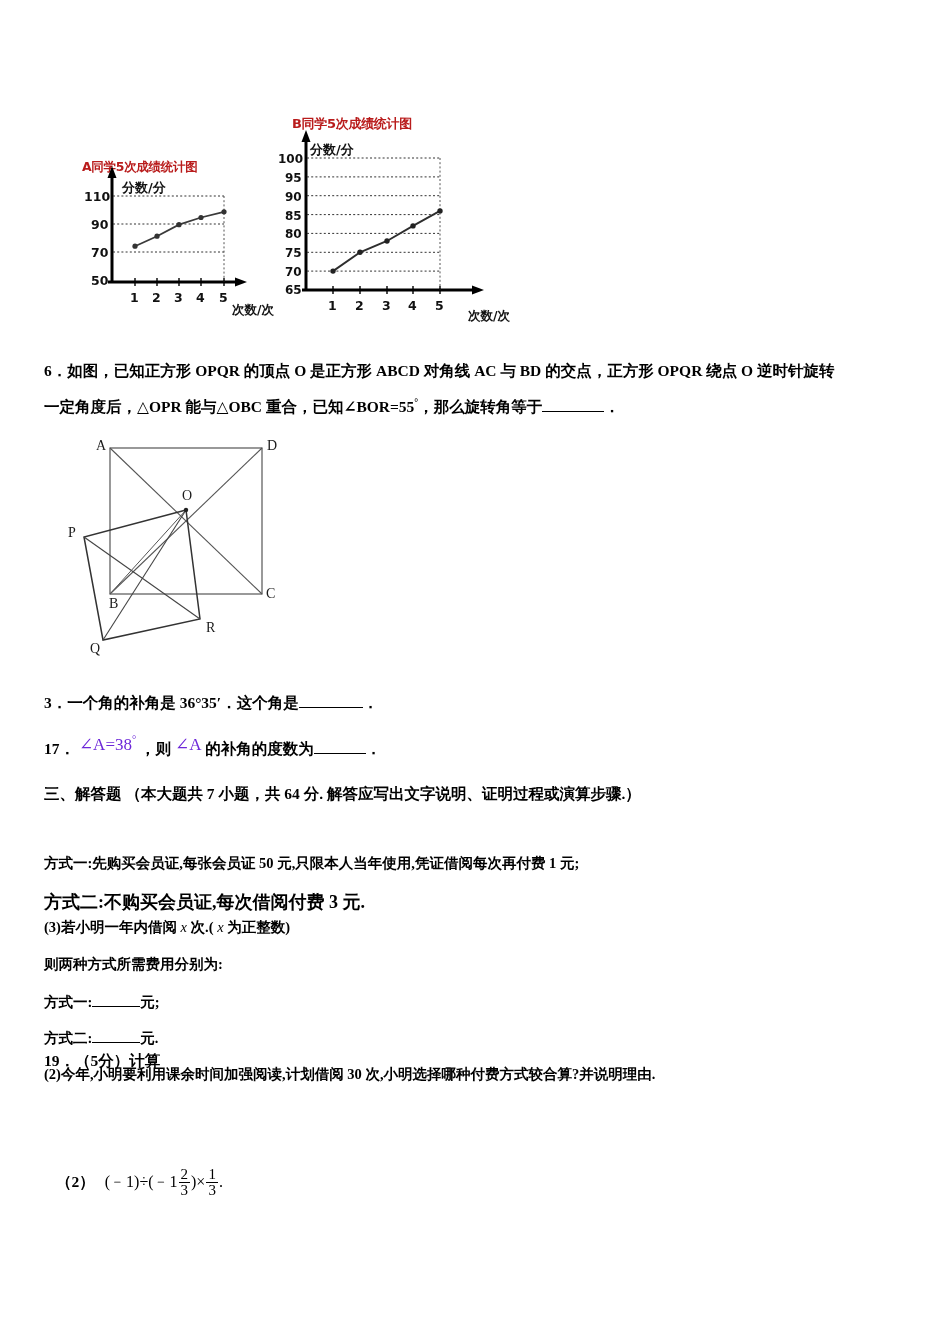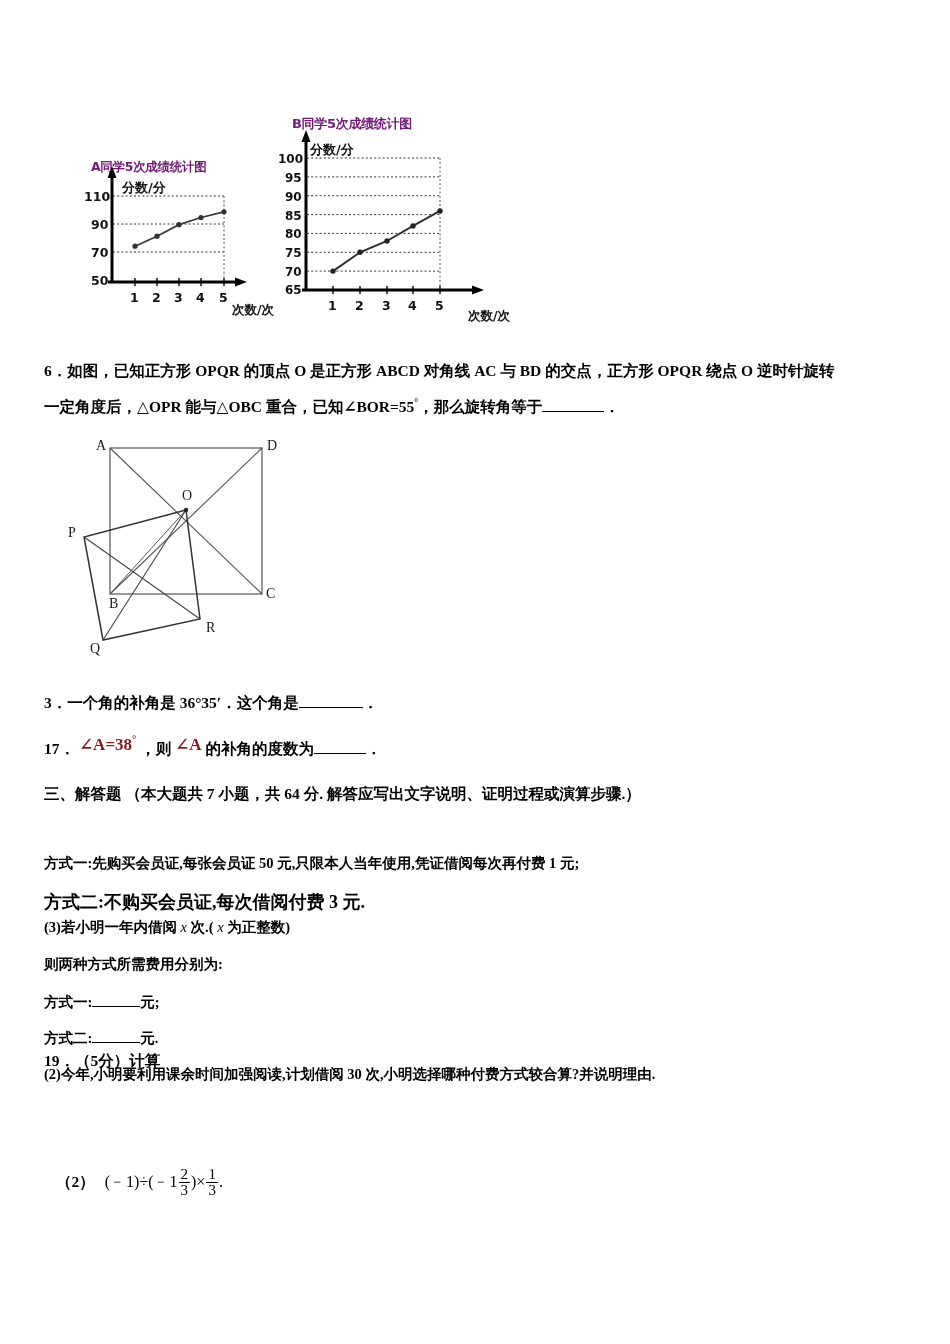--- a/index.html
+++ b/index.html
@@ -34,23 +34,23 @@
   .chart-a { position: absolute; left: 12px;  top: 22px;  width: 215px; height: 190px; }
   .chart-b { position: absolute; left: 218px; top: 0px;   width: 250px; height: 215px; }
 
   .chart-title {
     position: absolute;
     font-family: "DejaVu Sans", "Liberation Sans", sans-serif;
     font-weight: bold;
     font-size: 12.5px;
     letter-spacing: -0.3px;
     white-space: nowrap;
-    color: #701a75;
-  }
-  .chart-a .chart-title { left: 10px;  top: 25px; margin-left: 9px; }
+    color: #b91c1c;
+  }
+  .chart-a .chart-title { left: 10px;  top: 25px; }
   .chart-b .chart-title { left: 14px;  top: 3px;  font-size: 13px; }
 
   .chart-svg { position: absolute; left: 0; top: 0; }
 
   
   .q {
     position: absolute;
     font-size: 15.5px;
     line-height: 1.95;
     color: #000;
@@ -92,23 +92,23 @@
     white-space: nowrap;
   }
 
   
   .mv { font-family: "Liberation Serif","DejaVu Serif",serif; font-style: italic; font-weight: normal; }
 
   
   .ang-inline {
     display: inline-block;
     font-family: "Liberation Serif","DejaVu Serif",serif;
-    font-weight: bold;
+    font-weight: normal;
     font-size: 17px;
-    color: #7f1d1d;
+    color: #6d28d9;
     vertical-align: 2px;
   }
 
   
   .frac {
     display: inline-block;
     vertical-align: -0.55em;
     text-align: center;
     font-size: 15px;
     font-weight: normal;

